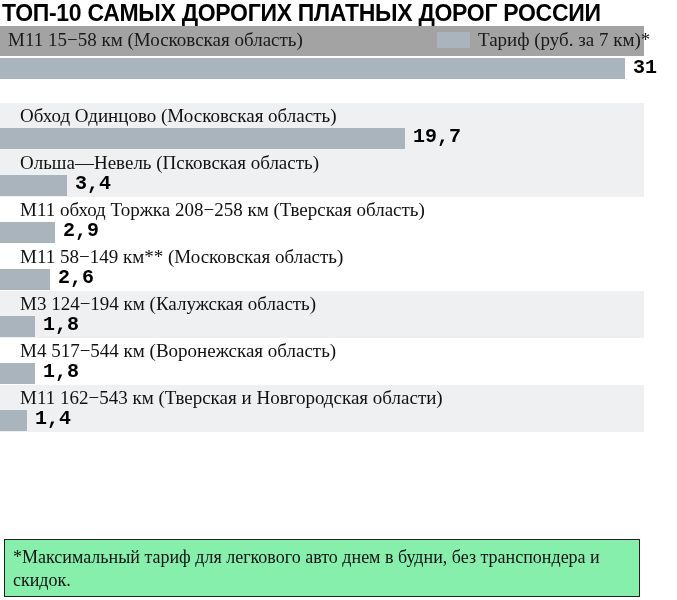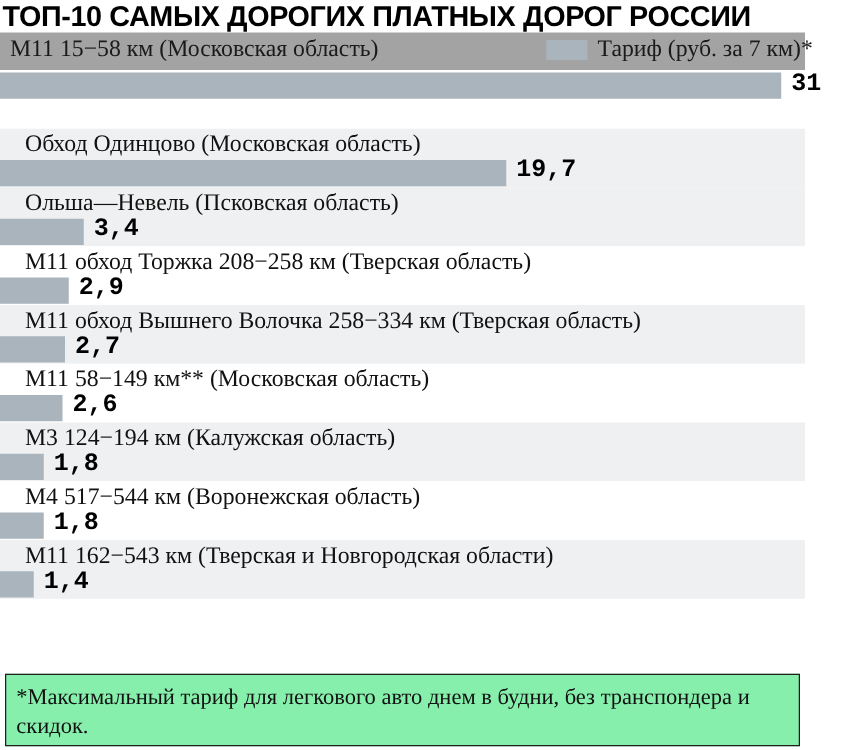--- a/index.html
+++ b/index.html
@@ -157,25 +157,20 @@
       <div class="bar" style="width:67px;"></div>
       <div class="bar-value" style="left:75px;">3,4</div>
     </div>
 
     <div class="row plain">
       <div class="row-label">М11 обход Торжка 208−258 км  (Тверская область)</div>
       <div class="bar" style="width:55px;"></div>
       <div class="bar-value" style="left:63px;">2,9</div>
     </div>
 
-    <div class="row alt">
-      <div class="row-label">М11 обход Вышнего Волочка 258−334 км (Тверская область)</div>
-      <div class="bar" style="width:52px;"></div>
-      <div class="bar-value" style="left:60px;">2,7</div>
-    </div>
 
     <div class="row plain">
       <div class="row-label">М11 58−149 км** (Московская область)</div>
       <div class="bar" style="width:50px;"></div>
       <div class="bar-value" style="left:58px;text-align:center;">2,6</div>
     </div>
 
     <div class="row alt">
       <div class="row-label">М3 124−194 км (Калужская область)</div>
       <div class="bar" style="width:35px;"></div>

